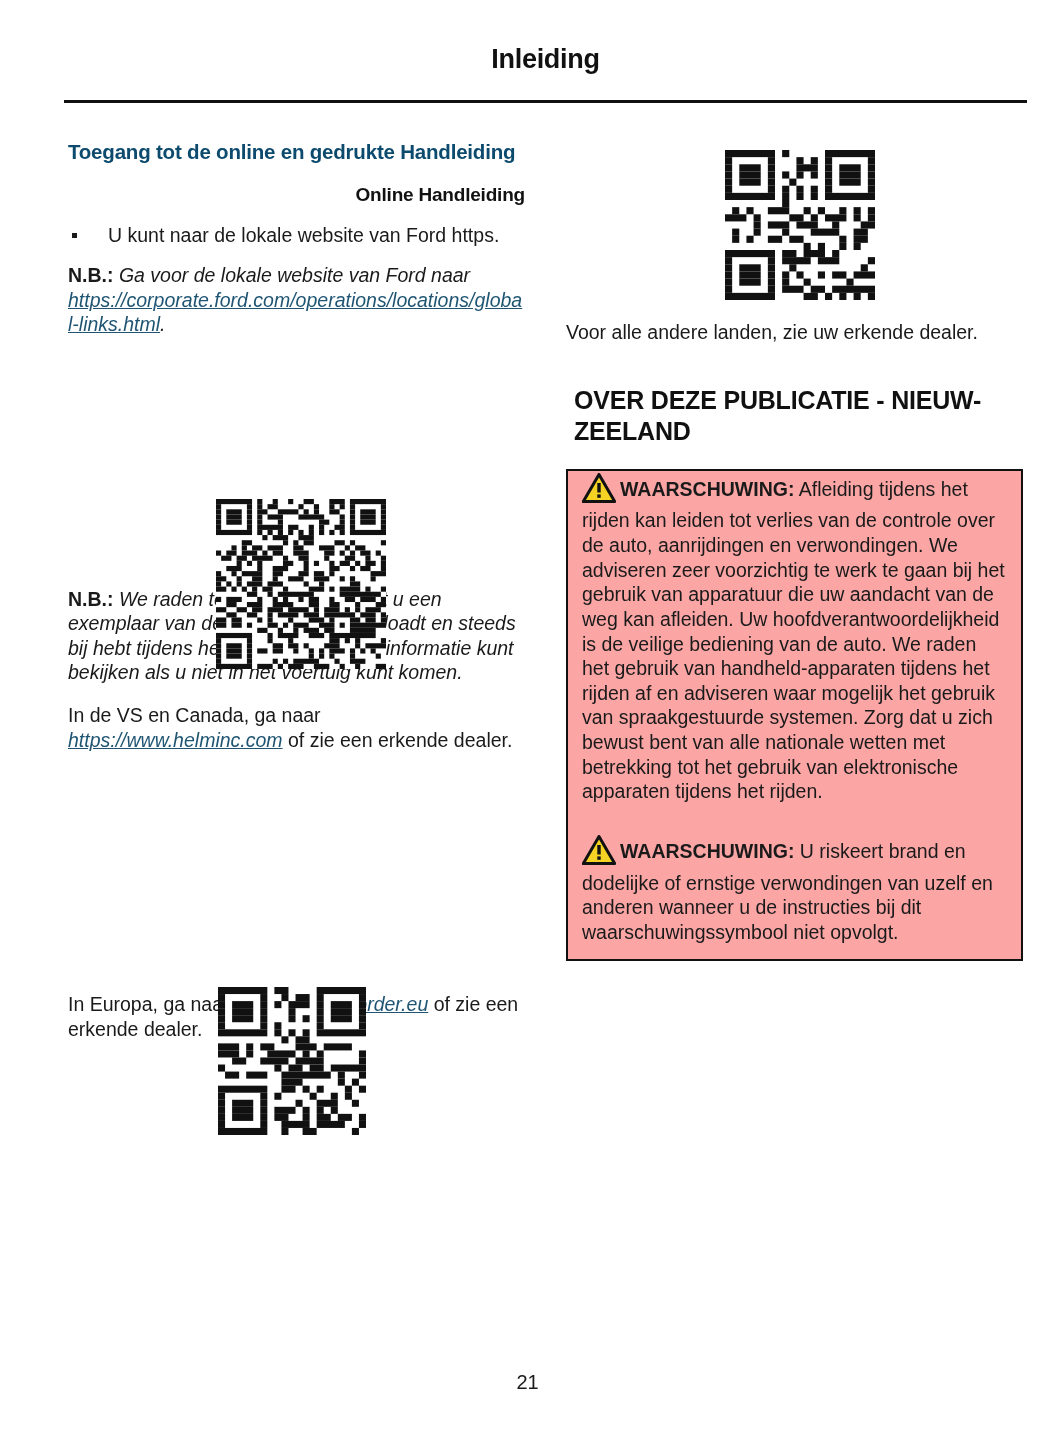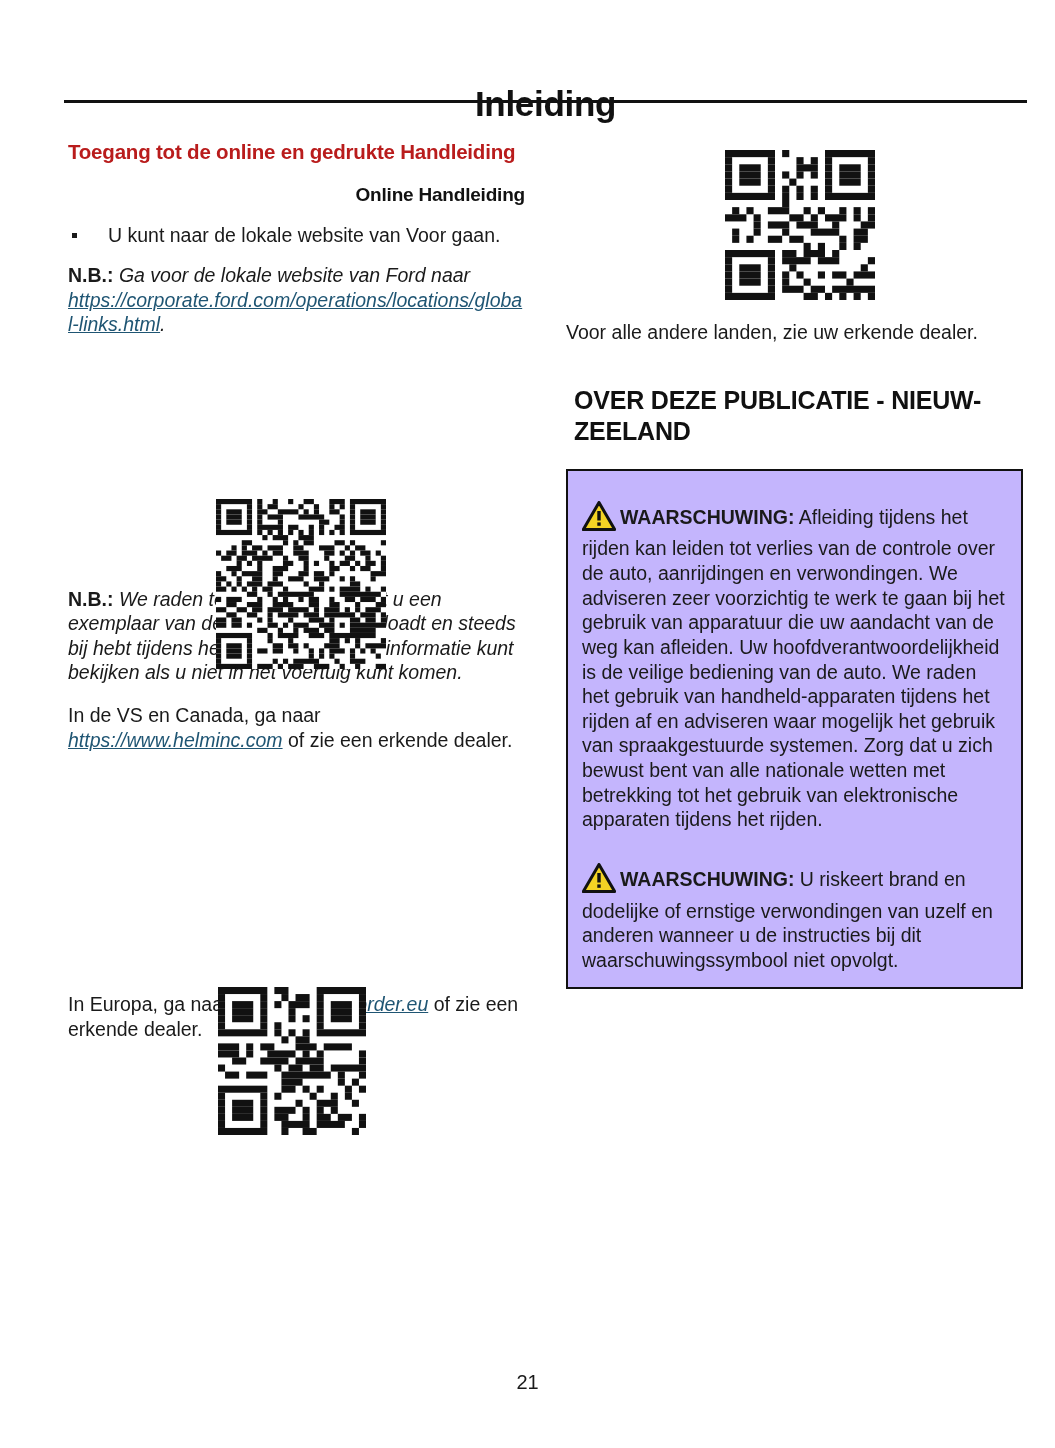--- a/index.html
+++ b/index.html
@@ -21,26 +21,25 @@
 
   
   .page-header {
     position: absolute;
     left: 64px;
     top: 44px;
     width: 963px;
     text-align: center;
   }
   .page-header .title {
-    font-size: 35px;
+    font-size: 27px;
     font-weight: bold;
     letter-spacing: -0.3px;
     color: #111111;
     line-height: 1.15;
-    margin-top: 40px;
   }
   .header-rule {
     position: absolute;
     left: 64px;
     top: 100px;
     width: 963px;
     height: 3px;
     background: #111111;
   }
 
@@ -53,21 +52,21 @@
   .col-left  { left: 68px; }
   .col-right { left: 566px; }
 
   
   h2.sec-head {
     font-size: 20.5px;
     font-weight: bold;
     line-height: 1.21;
     margin: 0 0 18px 0;
     letter-spacing: -0.2px;
-    color: #b91c1c;
+    color: #0c4a6e;
   }
   h3.sub-head {
     font-size: 19px;
     font-weight: bold;
     line-height: 1.25;
     margin: 0 0 16px 0;
     letter-spacing: -0.2px;
     color: #111111;
     text-align: right;
   }
@@ -144,22 +143,22 @@
   }
   .qr-low-left {
     position: absolute;
     left: 218px;
     top: 987px;
   }
 
   
   .warn-box {
     border: 2.5px solid #111111;
-    padding: 30px 16px 14px 14px;
-    background: #c4b5fd;
+    padding: 2px 16px 14px 14px;
+    background: #fca5a5;
   }
   .warn-box p {
     font-size: 19.5px;
     line-height: 1.265;
     margin: 0;
     color: #1a1a1a;
   }
   .warn-box p + p { margin-top: 31px; }
   .warn-label { font-weight: bold; }
   .tri {
@@ -194,21 +193,21 @@
     <h2 class="sec-head">Toegang tot de online en gedrukte Handleiding</h2>
 
     <h3 class="sub-head">Online Handleiding</h3>
 
     <ul class="bullets">
       <li>
         <span class="dot"></span>
       </li>
       <li>
         <span class="dot"></span>
-        <span>U kunt naar de lokale website van Voor gaan.</span>
+        <span>U kunt naar de lokale website van Ford https.</span>
       </li>
     </ul>
 
     <p class="note">
       <span class="nb">N.B.:</span><span> Ga voor de lokale website van Ford naar </span><a class="link" href="#">https://corporate.ford.com/operations/locations/global-links.html</a><span>.</span>
     </p>
 
     <div style="height:232px"></div>
 
     <p class="note">

